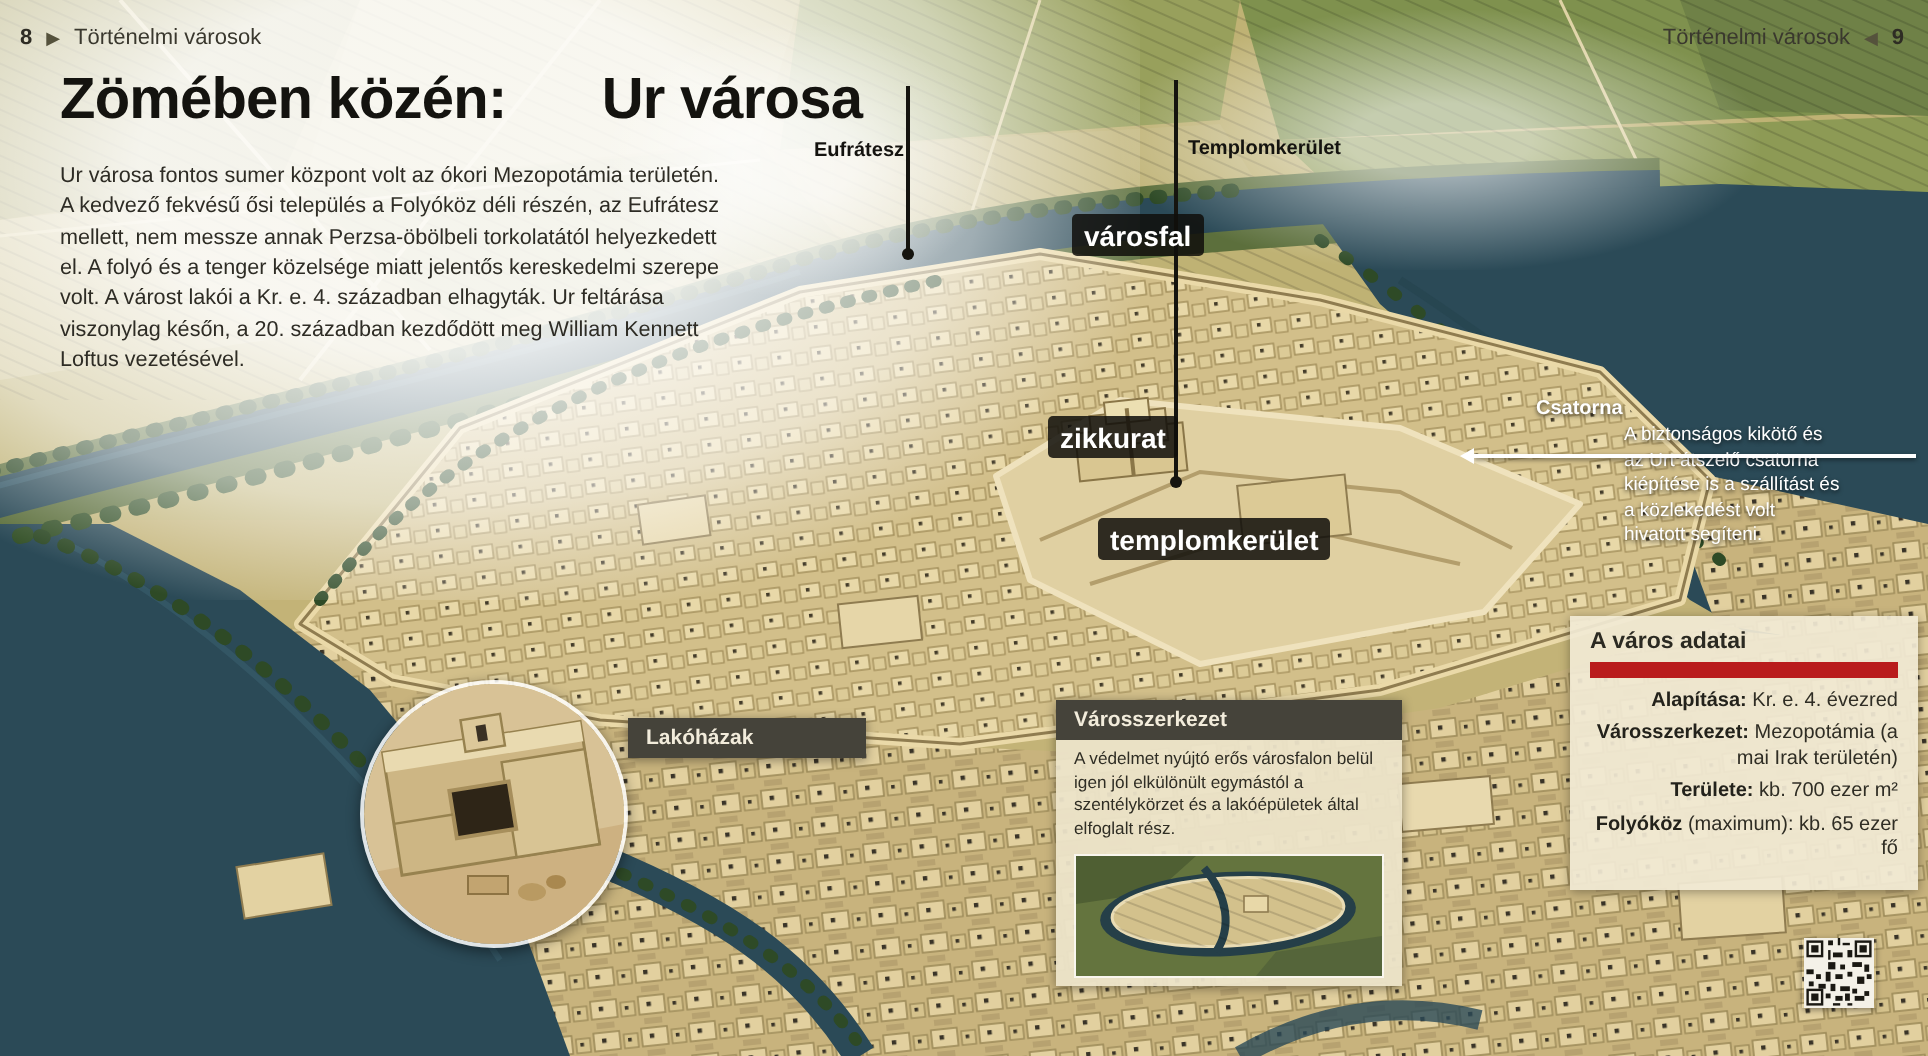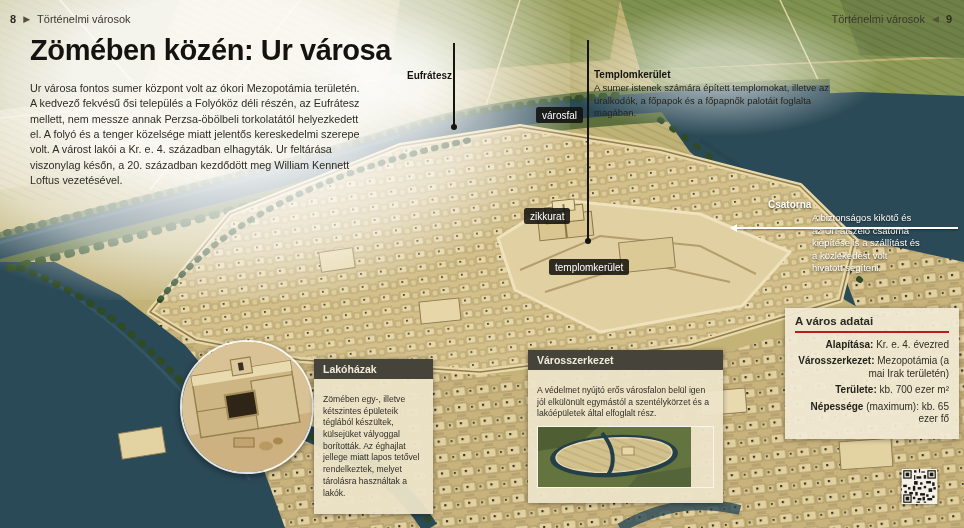--- a/index.html
+++ b/index.html
@@ -19,21 +19,21 @@
 
   .ph { position:absolute; top:13px; display:flex; align-items:center; gap:7px;
         font-size:11px; color:#3a382e; }
   .ph .num { font-weight:bold; color:#2e2c24; }
   .ph .tri { font-size:9px; color:#55523c; }
   .ph-left { left:10px; }
   .ph-right { right:12px; }
 
   .title { position:absolute; left:30px; top:34px; font-size:29px; letter-spacing:-.4px;
            color:#14130f; white-space:nowrap; }
-  .title b { font-weight:bold; }
+  .title b { font-weight:bold;margin-left:40px; }
   .intro { position:absolute; left:30px; top:81px; width:336px; font-size:10.8px;
            line-height:1.42; color:#2e2c25; }
 
   .callout { position:absolute; }
   .callout .ct { font-weight:bold; font-size:10px; color:#14130f; margin-bottom:2px;margin-top:33px; }
   .callout .cb { font-size:9.5px; line-height:1.32; color:#26241b; }
   .co-eufratesz { left:322px; top:37px; width:130px; text-align:right; }
   .co-templom  { left:594px; top:36px; width:238px; text-align:left; }
   .co-csatorna { left:768px; top:166px; width:152px; color:#fff; }
   .co-csatorna .ct { color:#fff; text-shadow:0 1px 2px rgba(0,0,0,.7); }
@@ -44,40 +44,40 @@
                  background:#15140f; border-radius:50%; }
   .lead-eufratesz { left:453px; top:43px; height:85px; }
   .lead-templom   { left:587px; top:40px; height:202px; }
 
   .wlead { position:absolute; height:2px; background:#fff; box-shadow:0 1px 2px rgba(0,0,0,.45); }
   .wlead::before { content:''; position:absolute; left:-7px; top:-3px; width:0; height:0;
                    border-top:4px solid transparent; border-bottom:4px solid transparent;
                    border-right:7px solid #fff; }
   .wlead-csatorna { left:737px; top:227px; width:221px; }
 
-  .map-pill { position:absolute; background:rgba(15,14,10,.85); color:#fff; font-weight:normal;
-              font-size:10px; padding:2.5px 6px; border-radius:2.5px; white-space:nowrap; }
+  .map-pill { position:absolute; background:rgba(15,14,10,.85); color:#fff; font-weight:bold;
+              font-size:14px; padding:2.5px 6px; border-radius:2.5px; white-space:nowrap; }
   .pill-varosfal { left:536px; top:107px; }
   .pill-zikkurat { left:524px; top:208px; }
   .pill-templom  { left:549px; top:259px; }
 
   .info-box { position:absolute; box-shadow:0 1px 5px rgba(0,0,0,.4); }
   .info-box .hdr { background:#45433a; color:#f2ecdb; font-weight:bold; font-size:10.5px;
                    padding:4px 9px; }
   .info-box .bod { background:rgba(236,228,201,.95); color:#2f2d24; font-size:8.6px;
-                   line-height:1.36; padding:15px 9px; }
+                   line-height:1.36; padding:4px 9px; }
   .box-lakohazak { left:314px; top:359px; width:119px; }
-  .box-varosszerkezet { left:528px; top:350px; width:195px; }
+  .box-varosszerkezet { left:528px; top:350px; width:173px; }
   .box-varosszerkezet .thumb { margin-top:6px; height:62px; border:1px solid rgba(255,255,255,.7); }
   .box-varosszerkezet .thumb svg { display:block; }
 
   .facts { position:absolute; left:785px; top:308px; width:174px;
            background:rgba(241,234,212,.93); padding:7px 10px 9px; box-shadow:0 1px 5px rgba(0,0,0,.35); }
   .facts .ft { font-weight:bold; font-size:11.5px; color:#2b2a22; padding-bottom:4px;
-               border-bottom:2px solid #b91c1c; margin-bottom:6px; }
+               border-bottom:8px solid #b91c1c; margin-bottom:6px; }
   .fact-row { font-size:10px; color:#2f2d24; line-height:1.28; margin-bottom:3.5px;text-align:right; }
   .fact-row b { color:#23221b; }
 
   .inset-circle { position:absolute; left:180px; top:340px; width:134px; height:134px;
                   border-radius:50%; border:2px solid rgba(255,255,255,.85); overflow:hidden;
                   box-shadow:0 2px 7px rgba(0,0,0,.45); }
   .qr { position:absolute; left:901px; top:469px; width:37px; height:35px;
         box-shadow:0 1px 3px rgba(0,0,0,.4); }
 </style>
 </head>
@@ -187,21 +187,20 @@
   <h1 class="title"><span>Zömében közén: </span><b>Ur városa</b></h1>
   <p class="intro">Ur városa fontos sumer központ volt az ókori Mezopotámia területén. A kedvező fekvésű ősi település a Folyóköz déli részén, az Eufrátesz mellett, nem messze annak Perzsa-öbölbeli torkolatától helyezkedett el. A folyó és a tenger közelsége miatt jelentős kereskedelmi szerepe volt. A várost lakói a Kr. e. 4. században elhagyták. Ur feltárása viszonylag későn, a 20. században kezdődött meg William Kennett Loftus vezetésével.</p>
 
   <div class="callout co-eufratesz">
     <div class="ct">Eufrátesz</div>
   </div>
   <div class="lead lead-eufratesz"></div>
 
   <div class="callout co-templom">
     <div class="ct">Templomkerület</div>
-    <div class="cb">A sumer istenek számára épített templomokat, illetve az uralkodók, a főpapok és a főpapnők palotáit foglalta magában.</div>
   </div>
   <div class="lead lead-templom"></div>
 
   <div class="callout co-csatorna">
     <div class="ct">Csatorna</div>
     <div class="cb">A biztonságos kikötő és az Urt átszelő csatorna kiépítése is a szállítást és a közlekedést volt hivatott segíteni.</div>
   </div>
   <div class="wlead wlead-csatorna"></div>
 
   <div class="map-pill pill-varosfal">városfal</div>
@@ -223,21 +222,20 @@
         <rect x="62" y="20" width="5" height="8" fill="#3a3124"></rect>
       </g>
       <rect x="52" y="96" width="20" height="9" fill="#c2a470" stroke="#8d7343" stroke-width="1"></rect>
       <ellipse cx="84" cy="104" rx="7" ry="4.5" fill="#b99a62"></ellipse>
       <ellipse cx="96" cy="99" rx="5" ry="3.5" fill="#a9884f"></ellipse>
     </svg>
   </div>
 
   <div class="info-box box-lakohazak">
     <div class="hdr">Lakóházak</div>
-    <div class="bod">Zömében egy-, illetve kétszintes épületeik téglából készültek, külsejüket vályoggal borították. Az éghajlat jellege miatt lapos tetővel rendelkeztek, melyet tárolásra használtak a lakók.</div>
   </div>
 
   <div class="info-box box-varosszerkezet">
     <div class="hdr">Városszerkezet</div>
     <div class="bod">
       <div>A védelmet nyújtó erős városfalon belül igen jól elkülönült egymástól a szentélykörzet és a lakóépületek által elfoglalt rész.</div>
       <div class="thumb">
         <svg width="153" height="60" viewBox="0 0 153 60" aria-hidden="true">
           <rect width="153" height="60" fill="#64743e"></rect>
           <polygon points="0,0 60,0 40,18 0,24" fill="#4f5f33"></polygon>
@@ -250,21 +248,21 @@
         </svg>
       </div>
     </div>
   </div>
 
   <div class="facts">
     <div class="ft">A város adatai</div>
     <div class="fact-row"><b>Alapítása:</b><span> Kr. e. 4. évezred</span></div>
     <div class="fact-row"><b>Városszerkezet:</b><span> Mezopotámia (a mai Irak területén)</span></div>
     <div class="fact-row"><b>Területe:</b><span> kb. 700 ezer m²</span></div>
-    <div class="fact-row"><b>Népessége</b><span> (maximum): kb. 65 ezer fő</span></div>
+    <div class="fact-row"><b>Folyóköz</b><span> (maximum): kb. 65 ezer fő</span></div>
   </div>
 
   <div class="qr">
     <svg width="37" height="35" viewBox="0 0 29 29" aria-hidden="true">
       <rect width="29" height="29" fill="#f4f1e8"></rect>
       <g fill="#1a1812">
         <rect x="1" y="1" width="7" height="7"></rect>
           <rect x="21" y="1" width="7" height="7"></rect>
           <rect x="1" y="21" width="7" height="7"></rect>
       </g>

